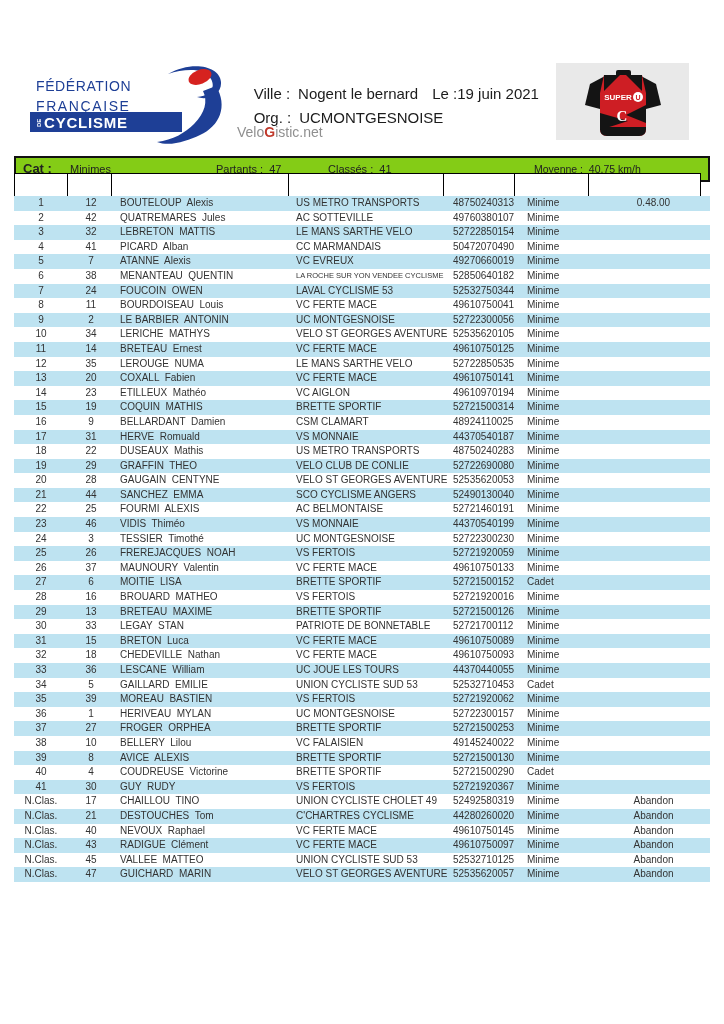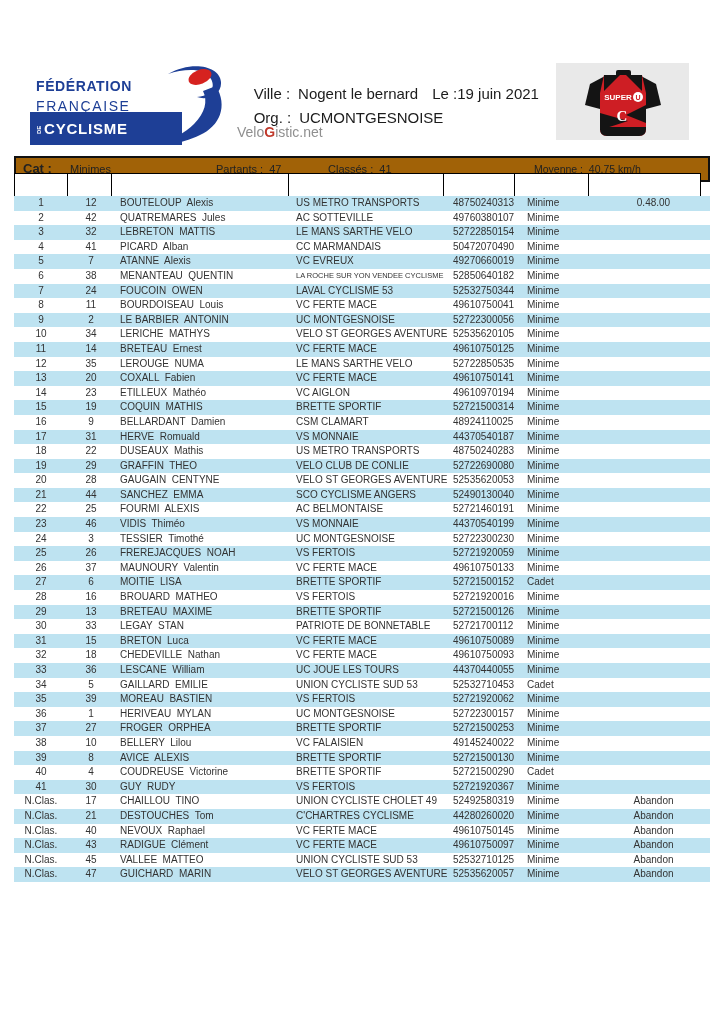--- a/index.html
+++ b/index.html
@@ -8,35 +8,35 @@
     --red:#D6221F;
   }
   *{margin:0;padding:0;box-sizing:border-box;}
   html,body{background:#fff;}
   body{
     width:724px;height:1024px;position:relative;overflow:hidden;
     font-family:"Liberation Sans","DejaVu Sans",sans-serif;color:#222;
   }
   
   .ffc-logo{position:absolute;left:24px;top:62px;width:200px;height:88px;}
-  .ffc-line1{position:absolute;left:12px;top:16px;font-size:14px;font-weight:bold;color:var(--blue);letter-spacing:.6px;}
+  .ffc-line1{position:absolute;left:12px;top:16px;font-size:14px;font-weight:normal;color:var(--blue);letter-spacing:.6px;}
   .ffc-line2{position:absolute;left:12px;top:36px;font-size:14px;font-weight:500;color:var(--blue);letter-spacing:1.6px;}
-  .ffc-band{position:absolute;left:6px;top:50px;width:152px;height:33px;background:var(--blue);display:flex;align-items:center;}
+  .ffc-band{position:absolute;left:6px;top:50px;width:152px;height:20px;background:var(--blue);display:flex;align-items:center;}
   .ffc-de{color:#fff;font-size:6px;font-weight:bold;transform:rotate(-90deg);width:10px;margin-left:4px;}
   .ffc-cyclisme{color:#fff;font-size:15px;font-weight:bold;letter-spacing:.8px;}
   .ffc-swoosh{position:absolute;left:126px;top:0px;width:80px;height:90px;}
   .head-center{position:absolute;left:237px;top:68px;width:320px;}
   .head-line{font-size:15px;color:#1c1c1c;height:24px;white-space:pre;}
   .head-line .lbl{margin-right:8px;}
   .head-line .lbl2{margin-left:14px;margin-right:0;}
   .watermark{font-size:14px;color:#8f8f8f;margin-top:8px;}
   .watermark .g{color:#c0392b;font-weight:bold;}
   .jersey{position:absolute;left:556px;top:63px;width:133px;height:77px;}
   
-  .summary{position:absolute;left:14px;top:156px;width:696px;height:26px;border:2px solid #111;background:#a16207;}
+  .summary{position:absolute;left:14px;top:156px;width:696px;height:26px;border:2px solid #111;background:#84cc16;}
   .summary span{position:absolute;top:5px;font-size:11px;color:#222;white-space:pre;}
   .sum-cat-label{left:7px;top:3px !important;font-size:13px !important;font-weight:bold;color:#000;}
   .sum-cat-value{left:54px;}
   .sum-partants{left:200px;}
   .sum-classes{left:312px;}
   .sum-dist{left:418px;font-size:10.5px !important;margin-top:20px;}
   .sum-moyenne{left:518px;font-size:10.5px !important;}
   
   .thead{position:absolute;left:14px;top:173px;width:696px;height:23px;display:flex;}
   .th{border:1.5px solid #000;height:23px;line-height:20px;text-align:center !important;

